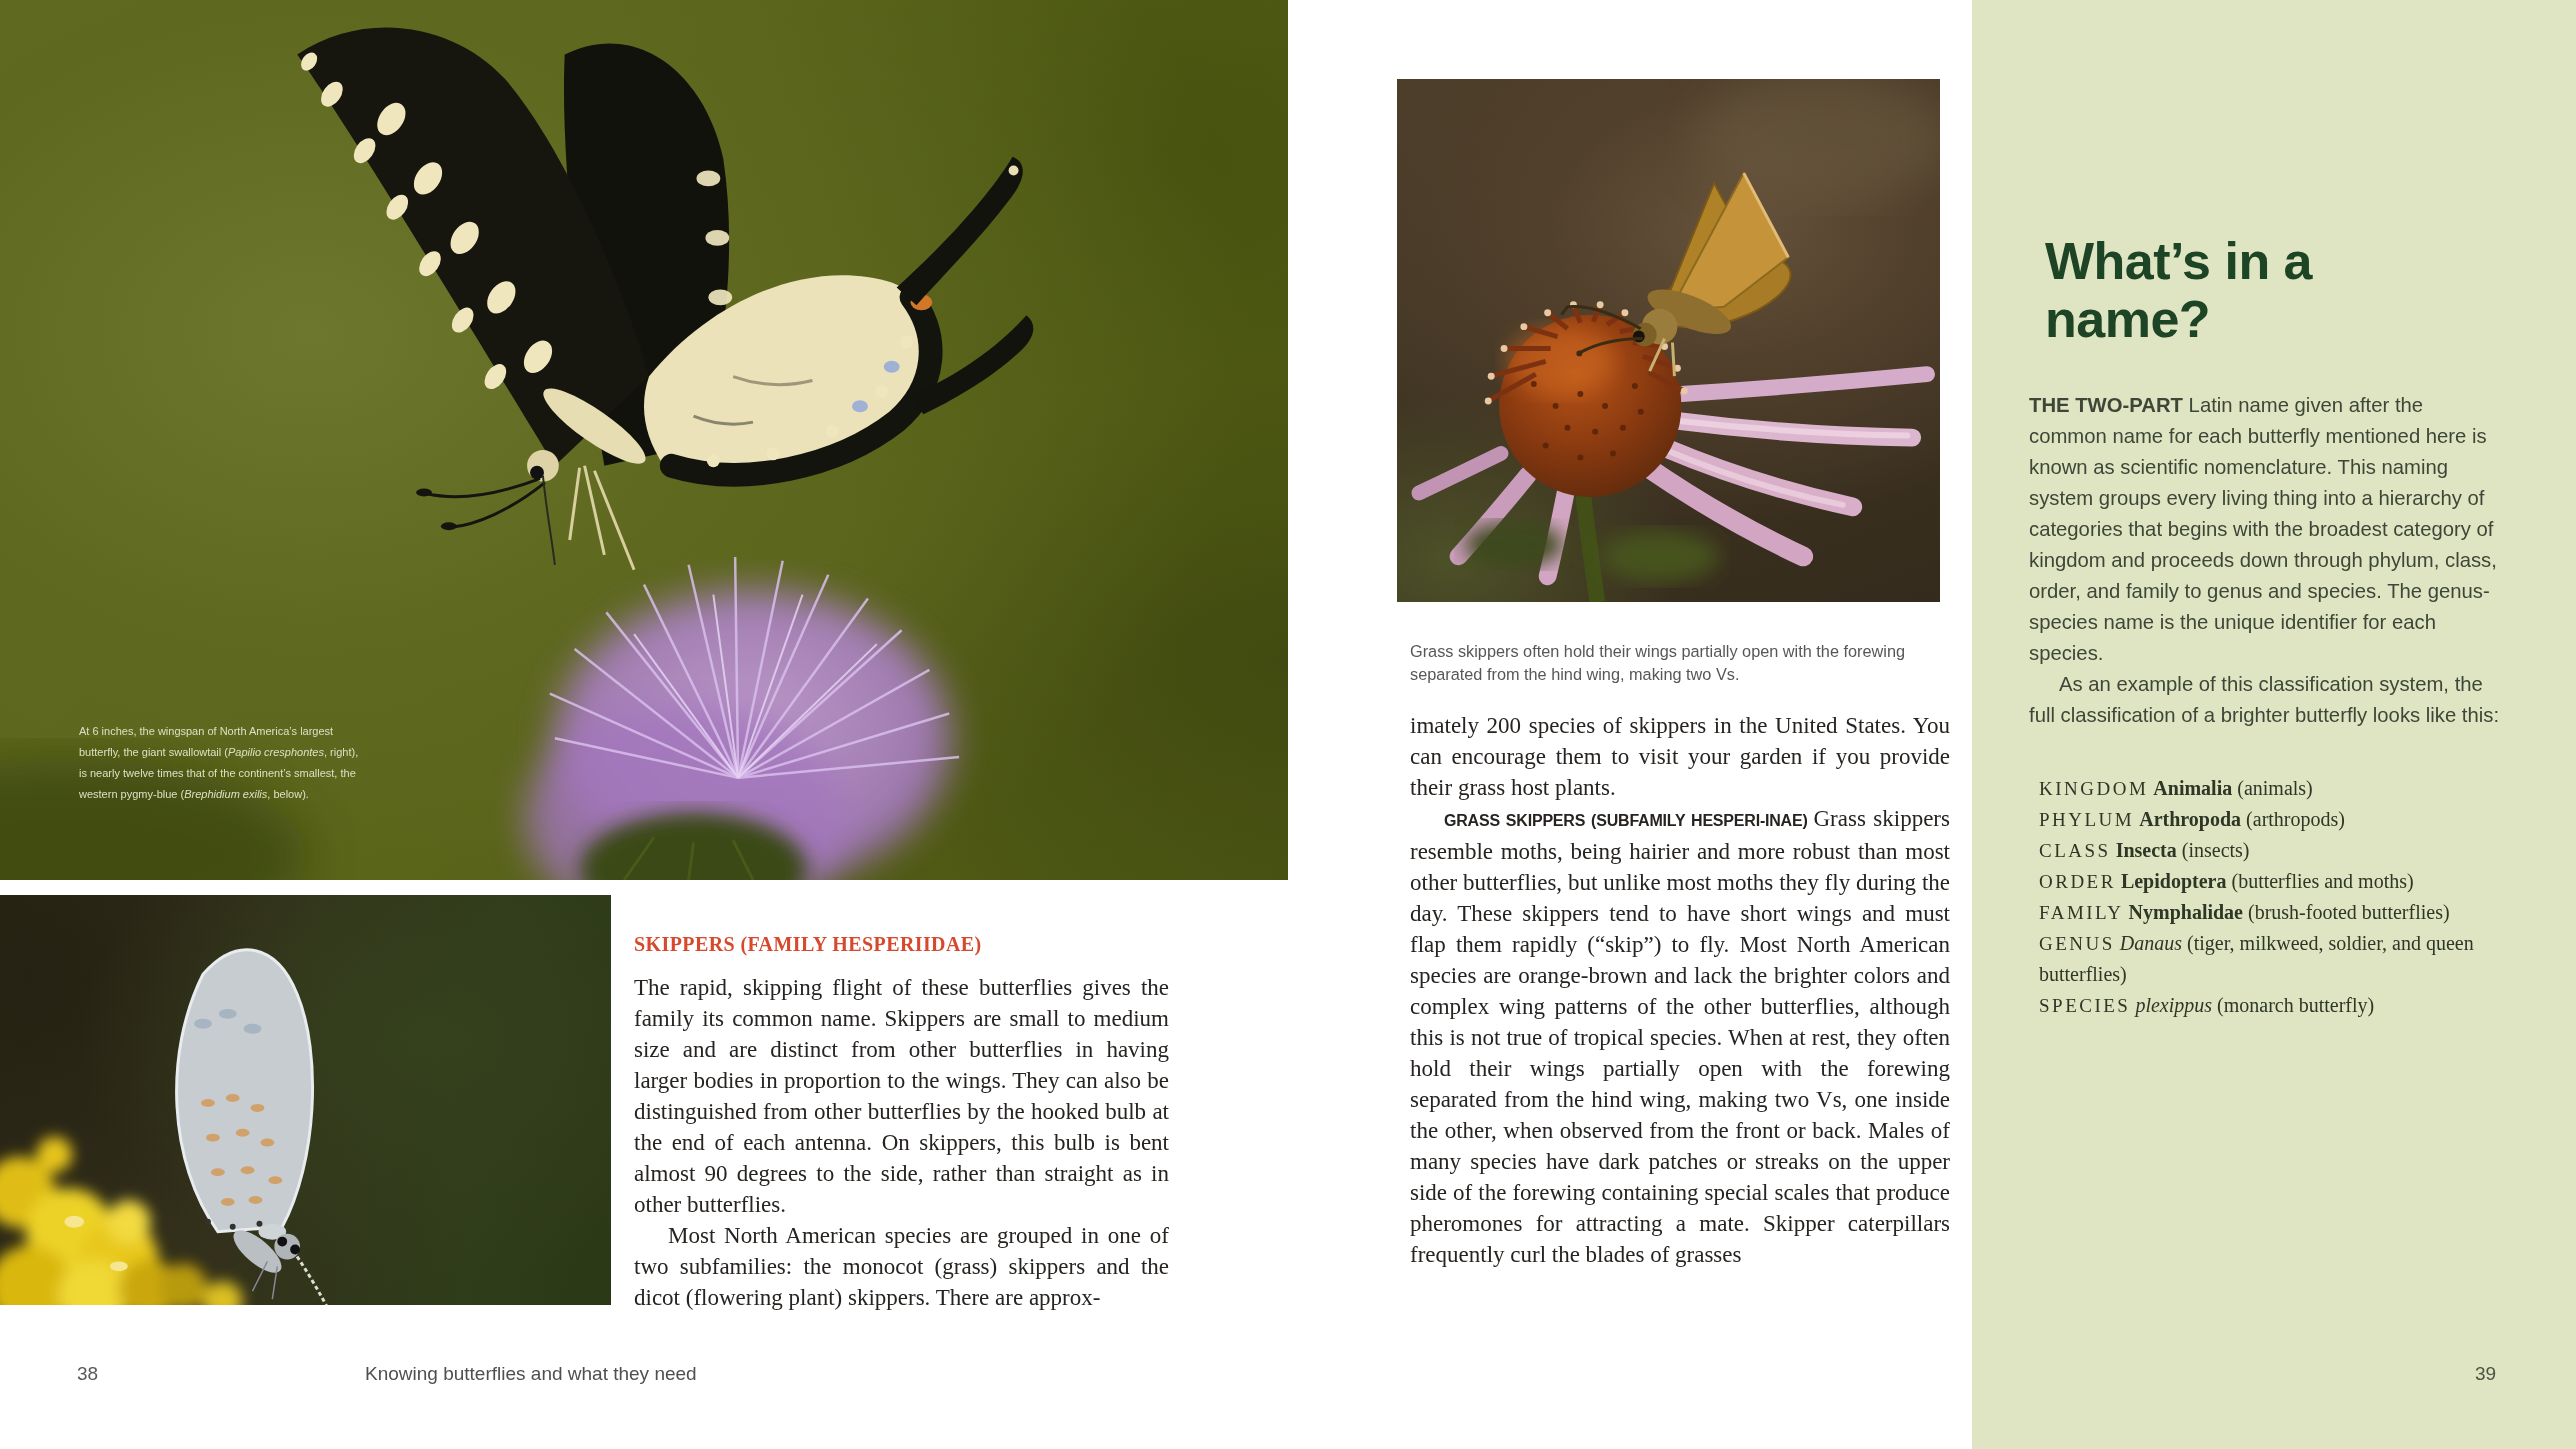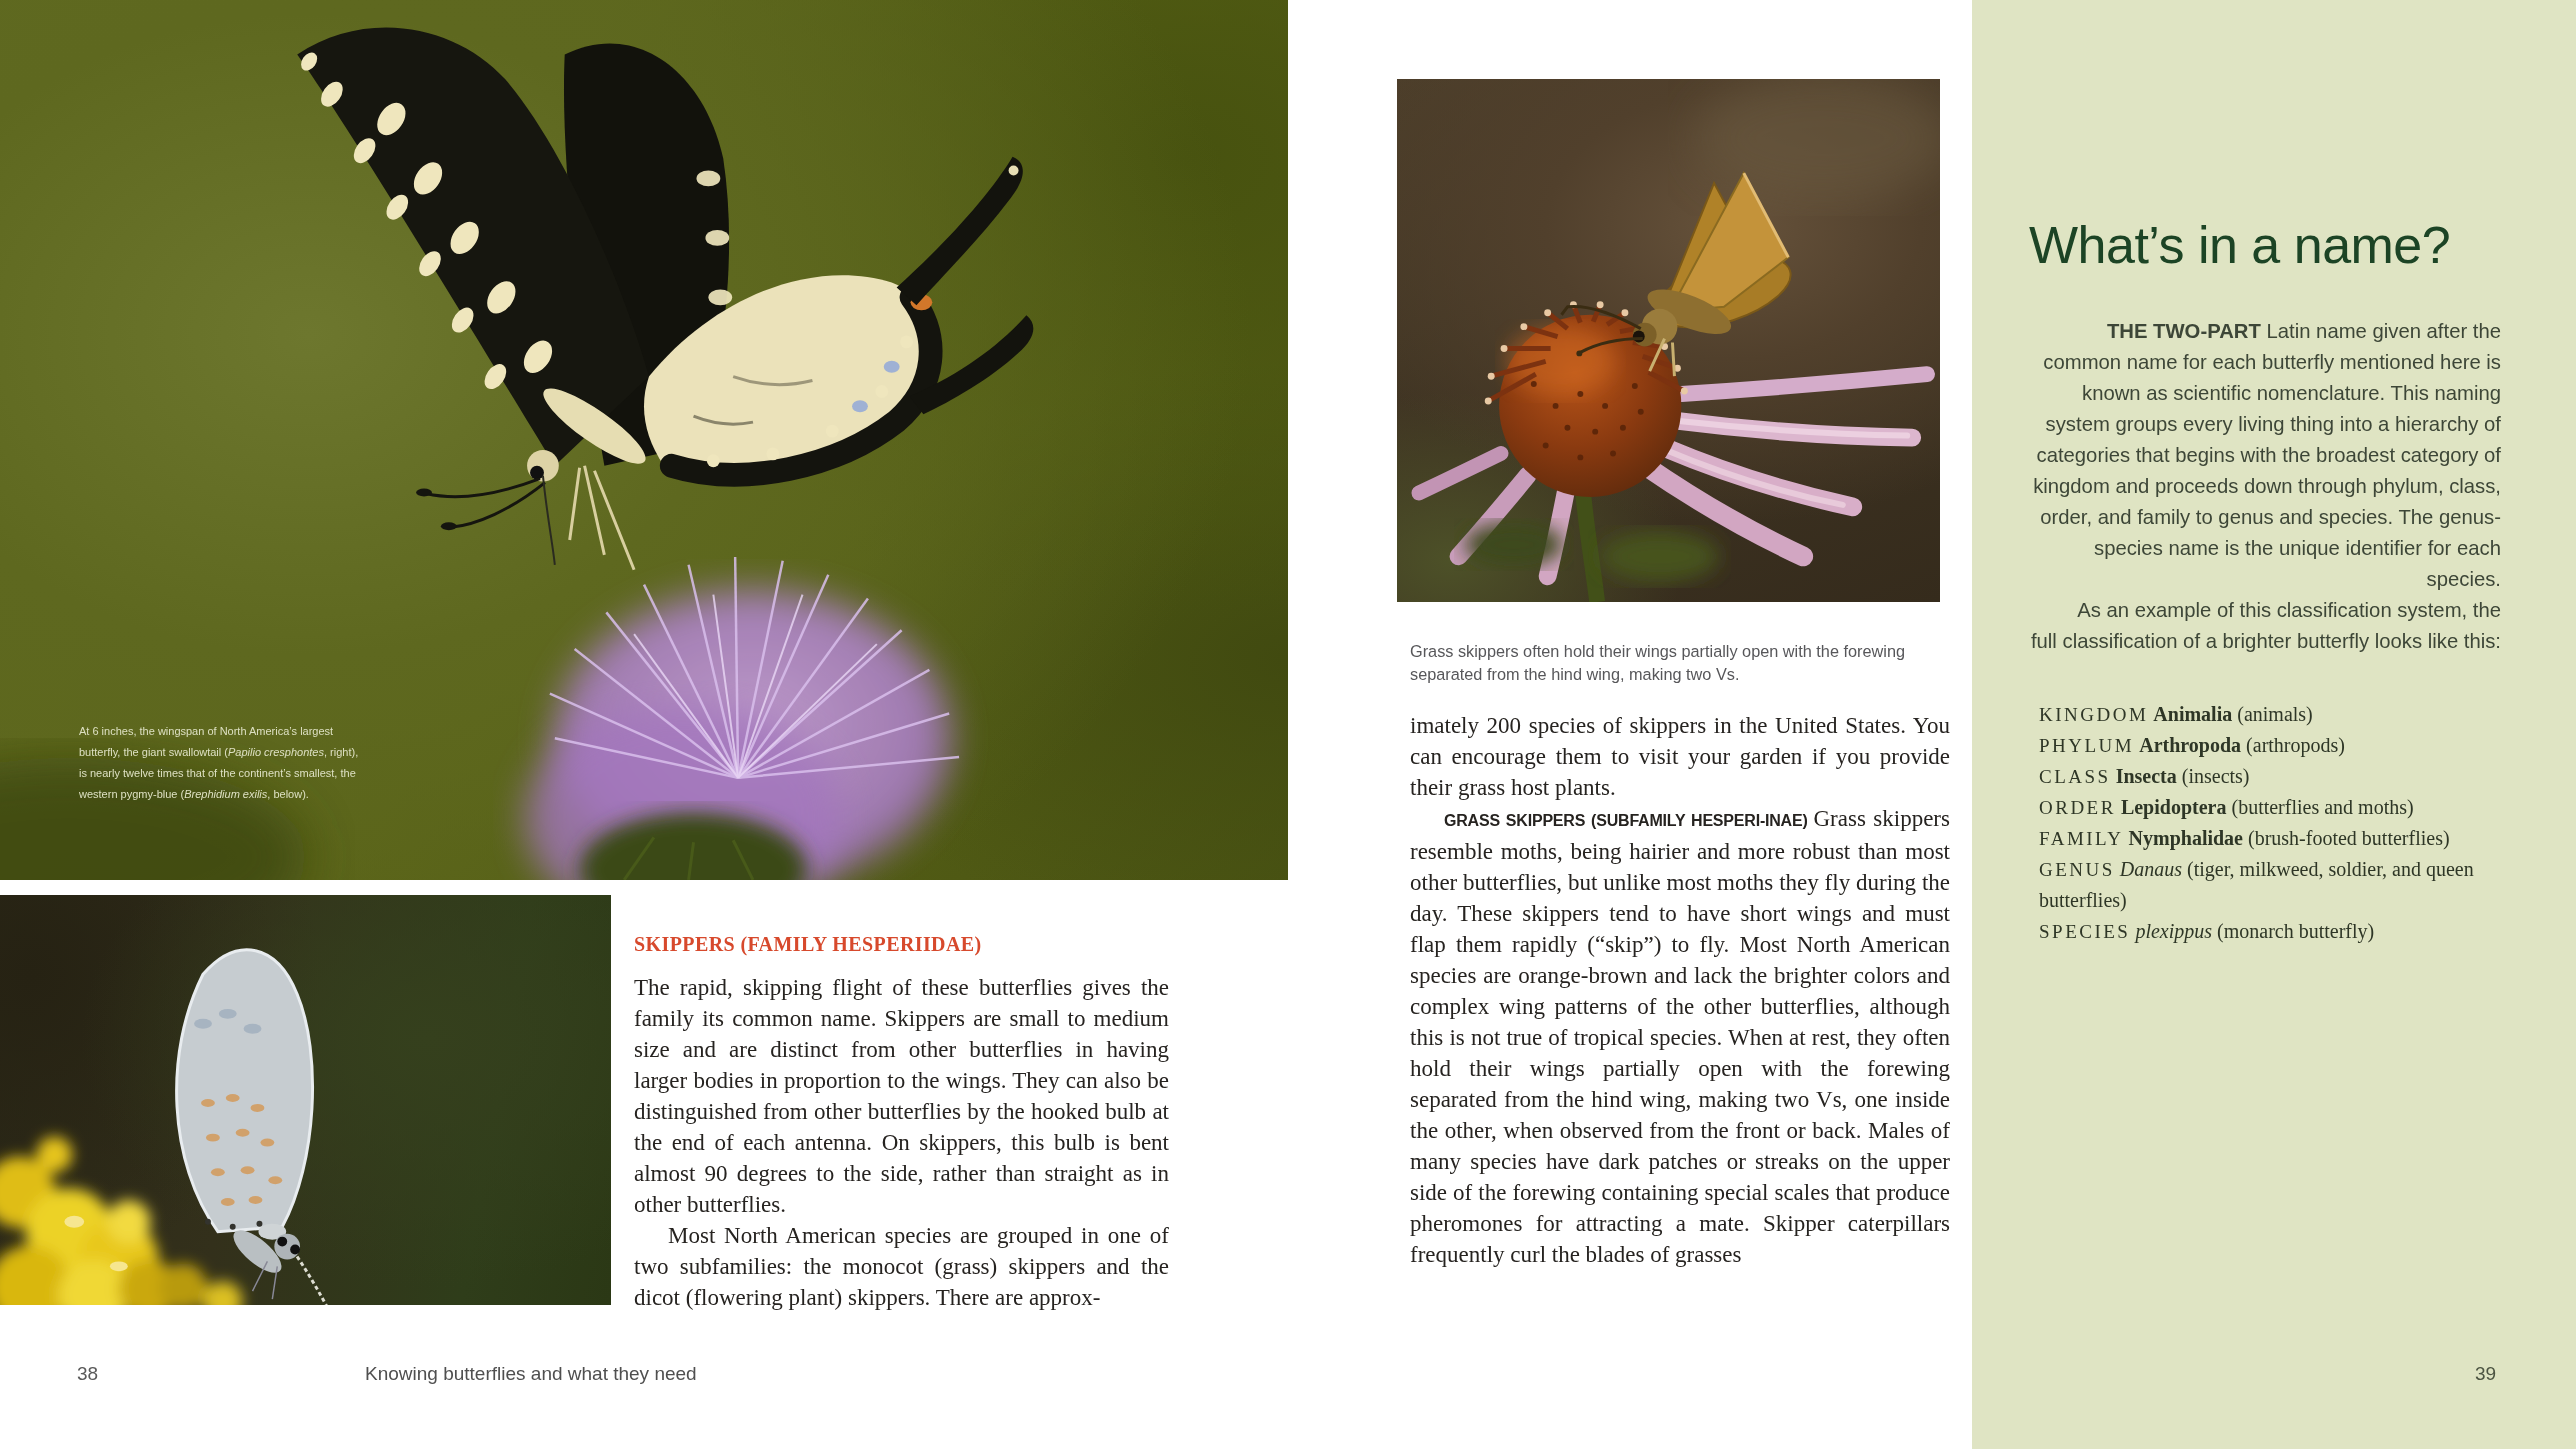--- a/index.html
+++ b/index.html
@@ -52,23 +52,23 @@
   .b  { font-weight:700; }
   .bi { font-weight:400; font-style:italic; }
   .runin { font-family:"Liberation Sans", sans-serif; font-weight:700; font-size:16px;
            letter-spacing:-0.2px; }
   .rank { letter-spacing:2.5px; font-size:19px; }
 
   
   .green-page { position:absolute; left:1972px; top:0; width:604px; height:1449px;
      background:#dfe4c3; padding:216px 75px 0 57px;
      font-family:"Liberation Sans", sans-serif; color:#3d4637; }
-  .green-title { margin:0; font-size:52px; line-height:1.12; font-weight:400;
+  .green-title { margin:16px; font-size:52px; line-height:1.12; font-weight:700;
      color:#1c4425; letter-spacing:-0.5px; }
-  .green-body { margin:0; font-size:20.3px; line-height:31px; text-align:right; }
+  .green-body { margin:0; font-size:20.3px; line-height:31px; text-align:left; }
   .green-body.first { margin-top:42px; }
   .green-indent { text-indent:30px; }
   .classification { margin-top:42px; font-family:"Liberation Serif", serif;
      font-size:20px; line-height:31px; color:#2e3626;margin-left:10px; }
   .classification p { margin:0; }
 
   
   .folio { position:absolute; font-family:"Liberation Sans", sans-serif; font-size:19px; }
   .folio-left { left:77px; top:1363px; color:#595959; }
   .running-footer { left:365px; top:1363px; color:#4f4f4f; }

